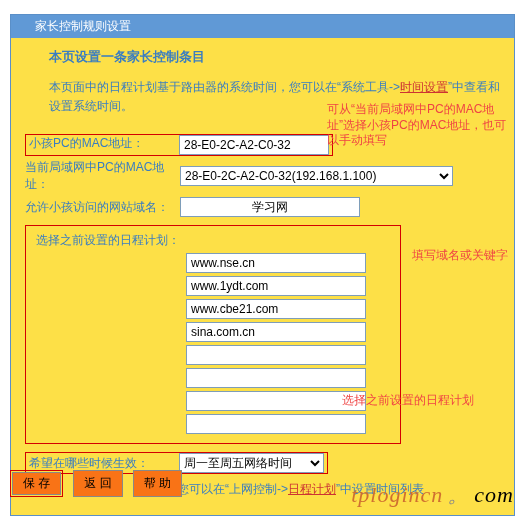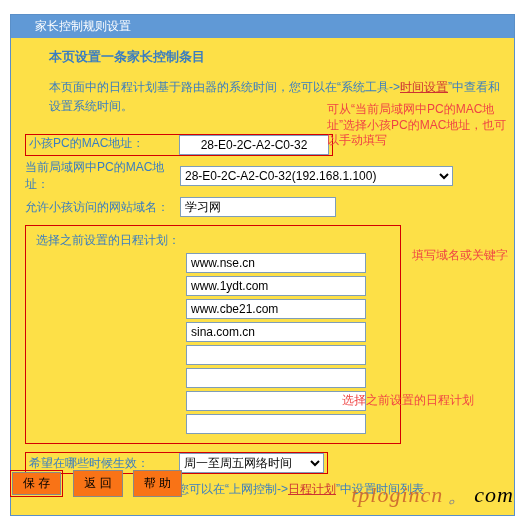--- a/index.html
+++ b/index.html
@@ -56,34 +56,34 @@
 
     <div class="subtitle">本页设置一条家长控制条目</div>
 
     <div class="intro">
       <span>本页面中的日程计划基于路由器的系统时间，您可以在“系统工具-&gt;</span><a href="#" class="link-red">时间设置</a><span>”中查看和设置系统时间。</span>
     </div>
 
     <div class="row row-mac">
       <span class="redbox">
         <span class="lbl">小孩PC的MAC地址：</span>
-        <input class="field" style="width: 150px; text-align: center;" value="28-E0-2C-A2-C0-32">
+        <input class="field" style="width: 150px;" value="28-E0-2C-A2-C0-32">
       </span>
     </div>
 
     <div class="row row-cur">
       <span class="lbl" style="width:155px">当前局域网中PC的MAC地址：</span>
       <select class="select" style="width:273px">
         <option>28-E0-2C-A2-C0-32(192.168.1.100)</option>
       </select>
     </div>
 
     <div class="row row-desc">
       <span class="lbl" style="width:155px">允许小孩访问的网站域名：</span>
-      <input class="field" style="width: 156px;" value="学习网">
+      <input class="field" style="width: 180px; text-align: center;" value="学习网">
     </div>
 
     <div class="site-box">
       <div class="inner">
         <span class="site-label">选择之前设置的日程计划：</span>
         <div class="site-inputs">
           <input class="field" value="www.nse.cn" style="">
           <input class="field" value="www.1ydt.com" style="">
           <input class="field" value="www.cbe21.com" style="">
           <input class="field" value="sina.com.cn" style="">

